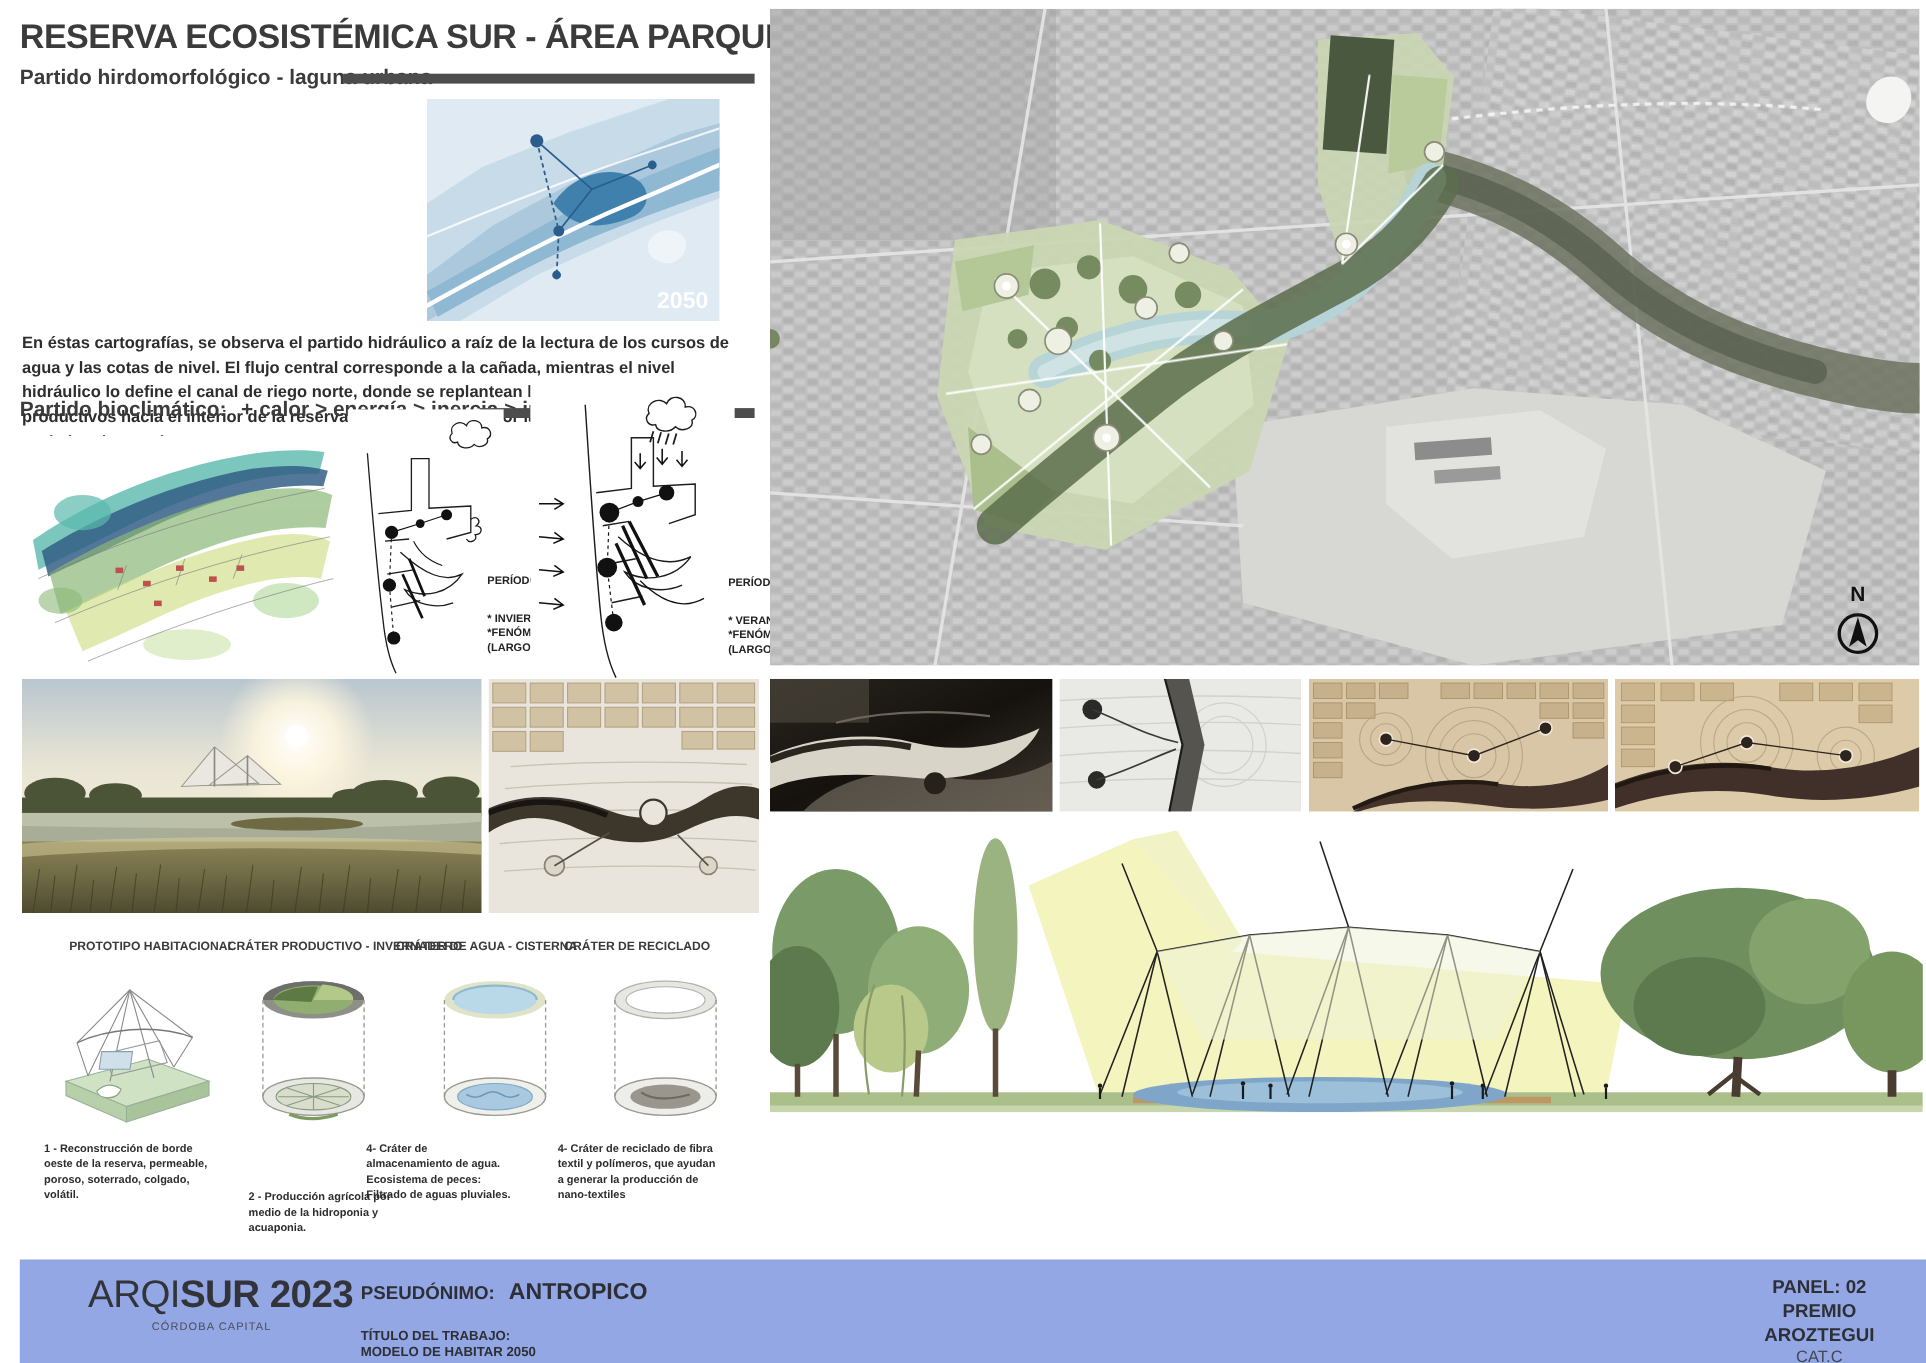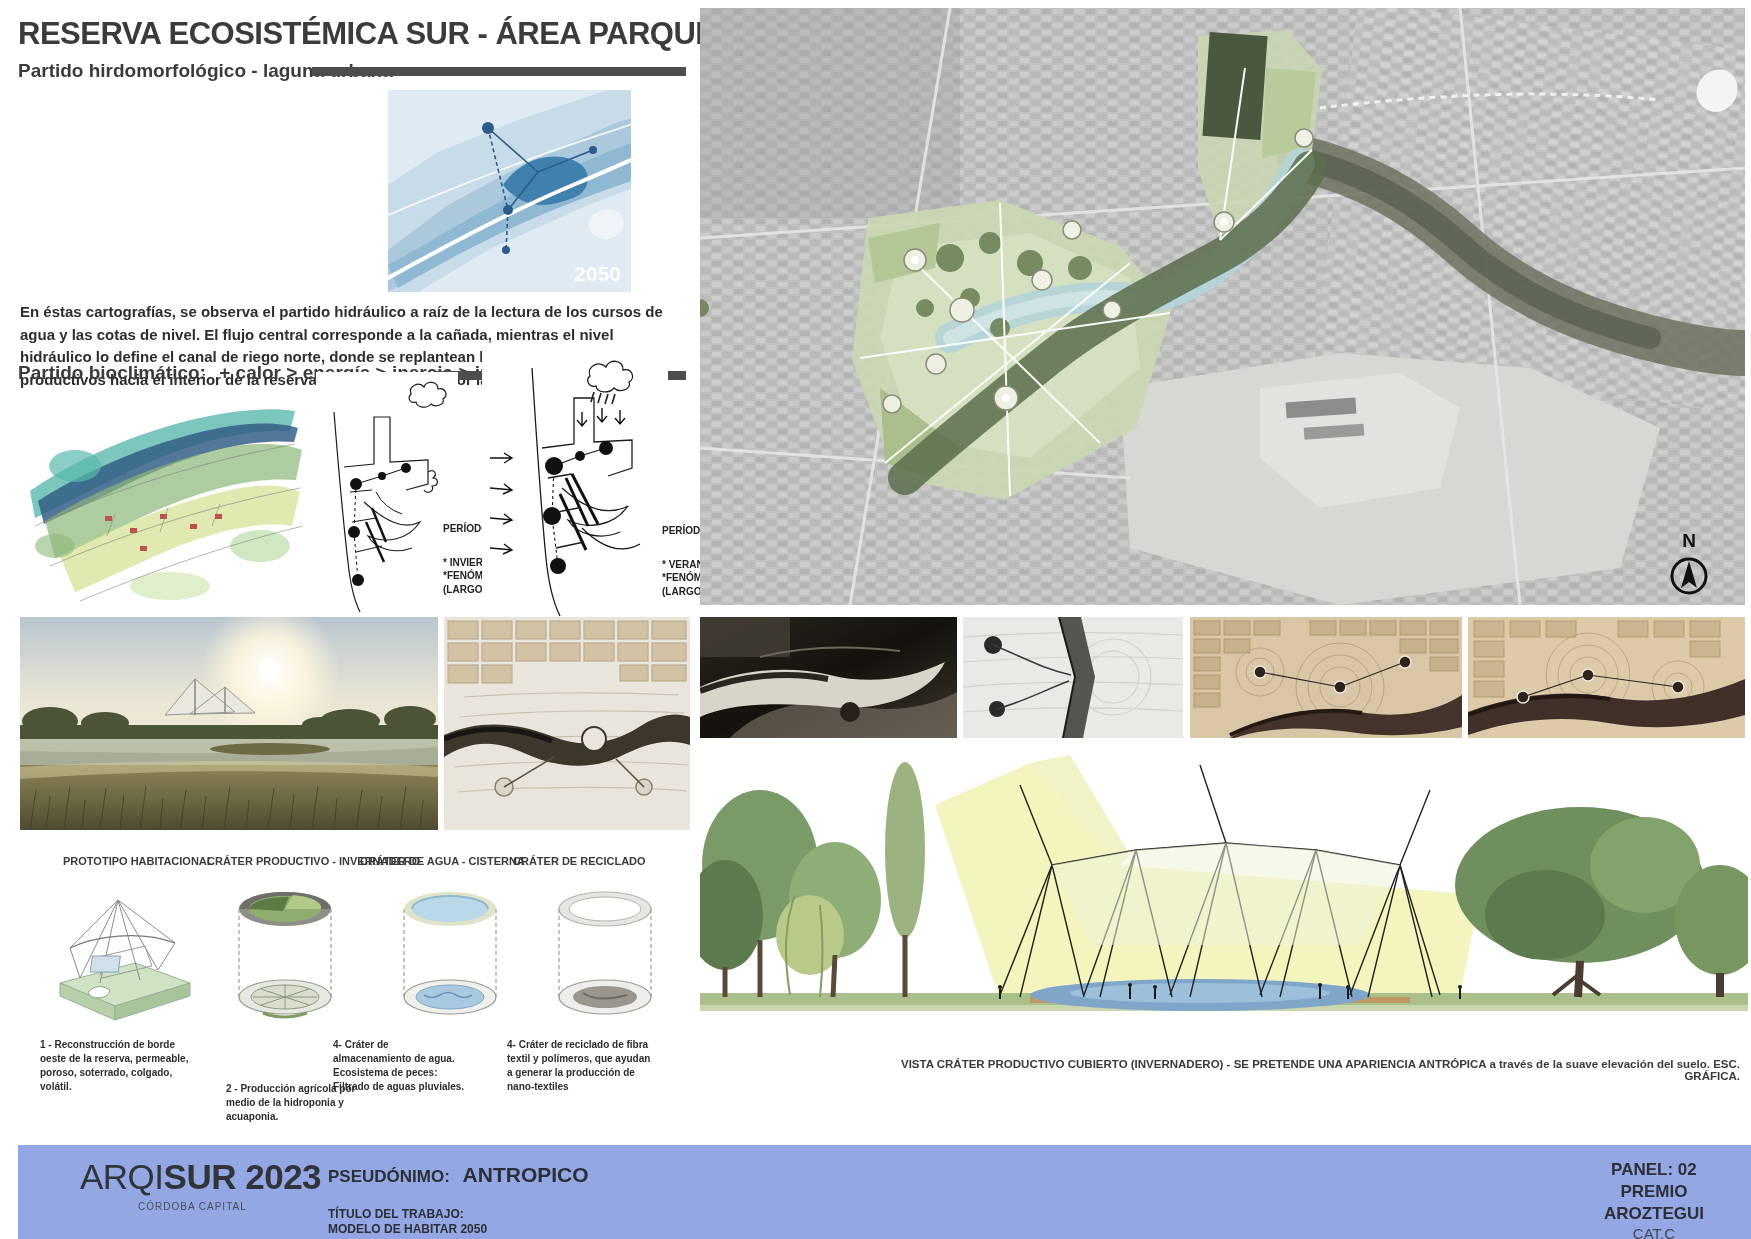--- a/index.html
+++ b/index.html
@@ -45,21 +45,21 @@
 </head>
 <body>
 
 <div id="board">
 
   <div class="abs main-title">RESERVA ECOSISTÉMICA SUR - ÁREA PARQUE DE LA VIDA</div>
   <div class="abs sub-title">Partido hirdomorfológico - laguna urbana</div>
   <div class="abs bar bar1"></div>
 
 
-  <div class="abs map" style="left:388px;width:243px;">
+  <div class="abs map" style="left:388px;width:266px;">
     <svg width="293" height="202" viewBox="0 0 293 202">
       <rect width="293" height="202" fill="#dfeaf2"></rect>
       <polygon points="0,202 0,95 50,62 130,30 220,0 293,0 293,80 200,115 100,160 30,202" fill="#c8dbe9"></polygon>
       <polygon points="0,160 60,115 140,72 230,32 293,15 293,60 210,90 120,135 30,185 0,202" fill="#abc8dc"></polygon>
       <path d="M0,175 C55,145 105,112 160,88 C215,63 255,48 293,35 L293,75 C250,88 210,102 165,120 C110,142 55,172 10,198 Z" fill="#8fb8d2"></path>
       <path d="M115,95 C130,72 160,60 185,70 C205,78 205,100 185,108 C160,118 135,120 115,95 Z" fill="#4080ad"></path>
       <path d="M0,188 C65,152 125,120 185,95 C235,74 265,60 293,48" fill="none" stroke="#ffffff" stroke-width="4" stroke-linecap="round"></path>
       <path d="M0,125 C55,102 115,78 190,52 C240,36 270,25 293,18" fill="none" stroke="#ffffff" stroke-width="2" opacity="0.8"></path>
       <path d="M205,125 c10,-9 26,-7 30,3 c4,11 -7,23 -19,21 c-12,-2 -21,-13 -11,-24 Z" fill="#eef4f8"></path>
       <g stroke="#2b5d8c" stroke-width="1.6" fill="none">
@@ -604,21 +604,20 @@
 
       <ellipse cx="880" cy="140" rx="125" ry="78" fill="#6f8f5f"></ellipse>
       <ellipse cx="845" cy="170" rx="60" ry="45" fill="#5d7a4f"></ellipse>
       <ellipse cx="945" cy="120" rx="55" ry="48" fill="#84a26b"></ellipse>
       <ellipse cx="1020" cy="175" rx="45" ry="55" fill="#77975f"></ellipse>
       <path d="M880,216 L878,252 M1020,228 L1020,252" stroke="#4a3c30" stroke-width="8"></path>
       <path d="M878,230 l-25,20 M878,234 l22,16" stroke="#4a3c30" stroke-width="4"></path>
     </svg>
   </div>
 
-  <div class="abs caption">VISTA CRÁTER PRODUCTIVO CUBIERTO (INVERNADERO) - SE PRETENDE UNA APARIENCIA ANTRÓPICA a través de la suave elevación del suelo. ESC. GRÁFICA.</div>
 
   <div class="abs footer">
     <div class="logo">
       <span class="lt">ARQI</span><span class="bd">SUR 2023</span>
     </div>
     <div class="logo-sub">CÓRDOBA CAPITAL</div>
 
     <div class="pseudo">
       <span>PSEUDÓNIMO:</span>
       <span class="val" style="margin-left:8px;">ANTROPICO</span>

